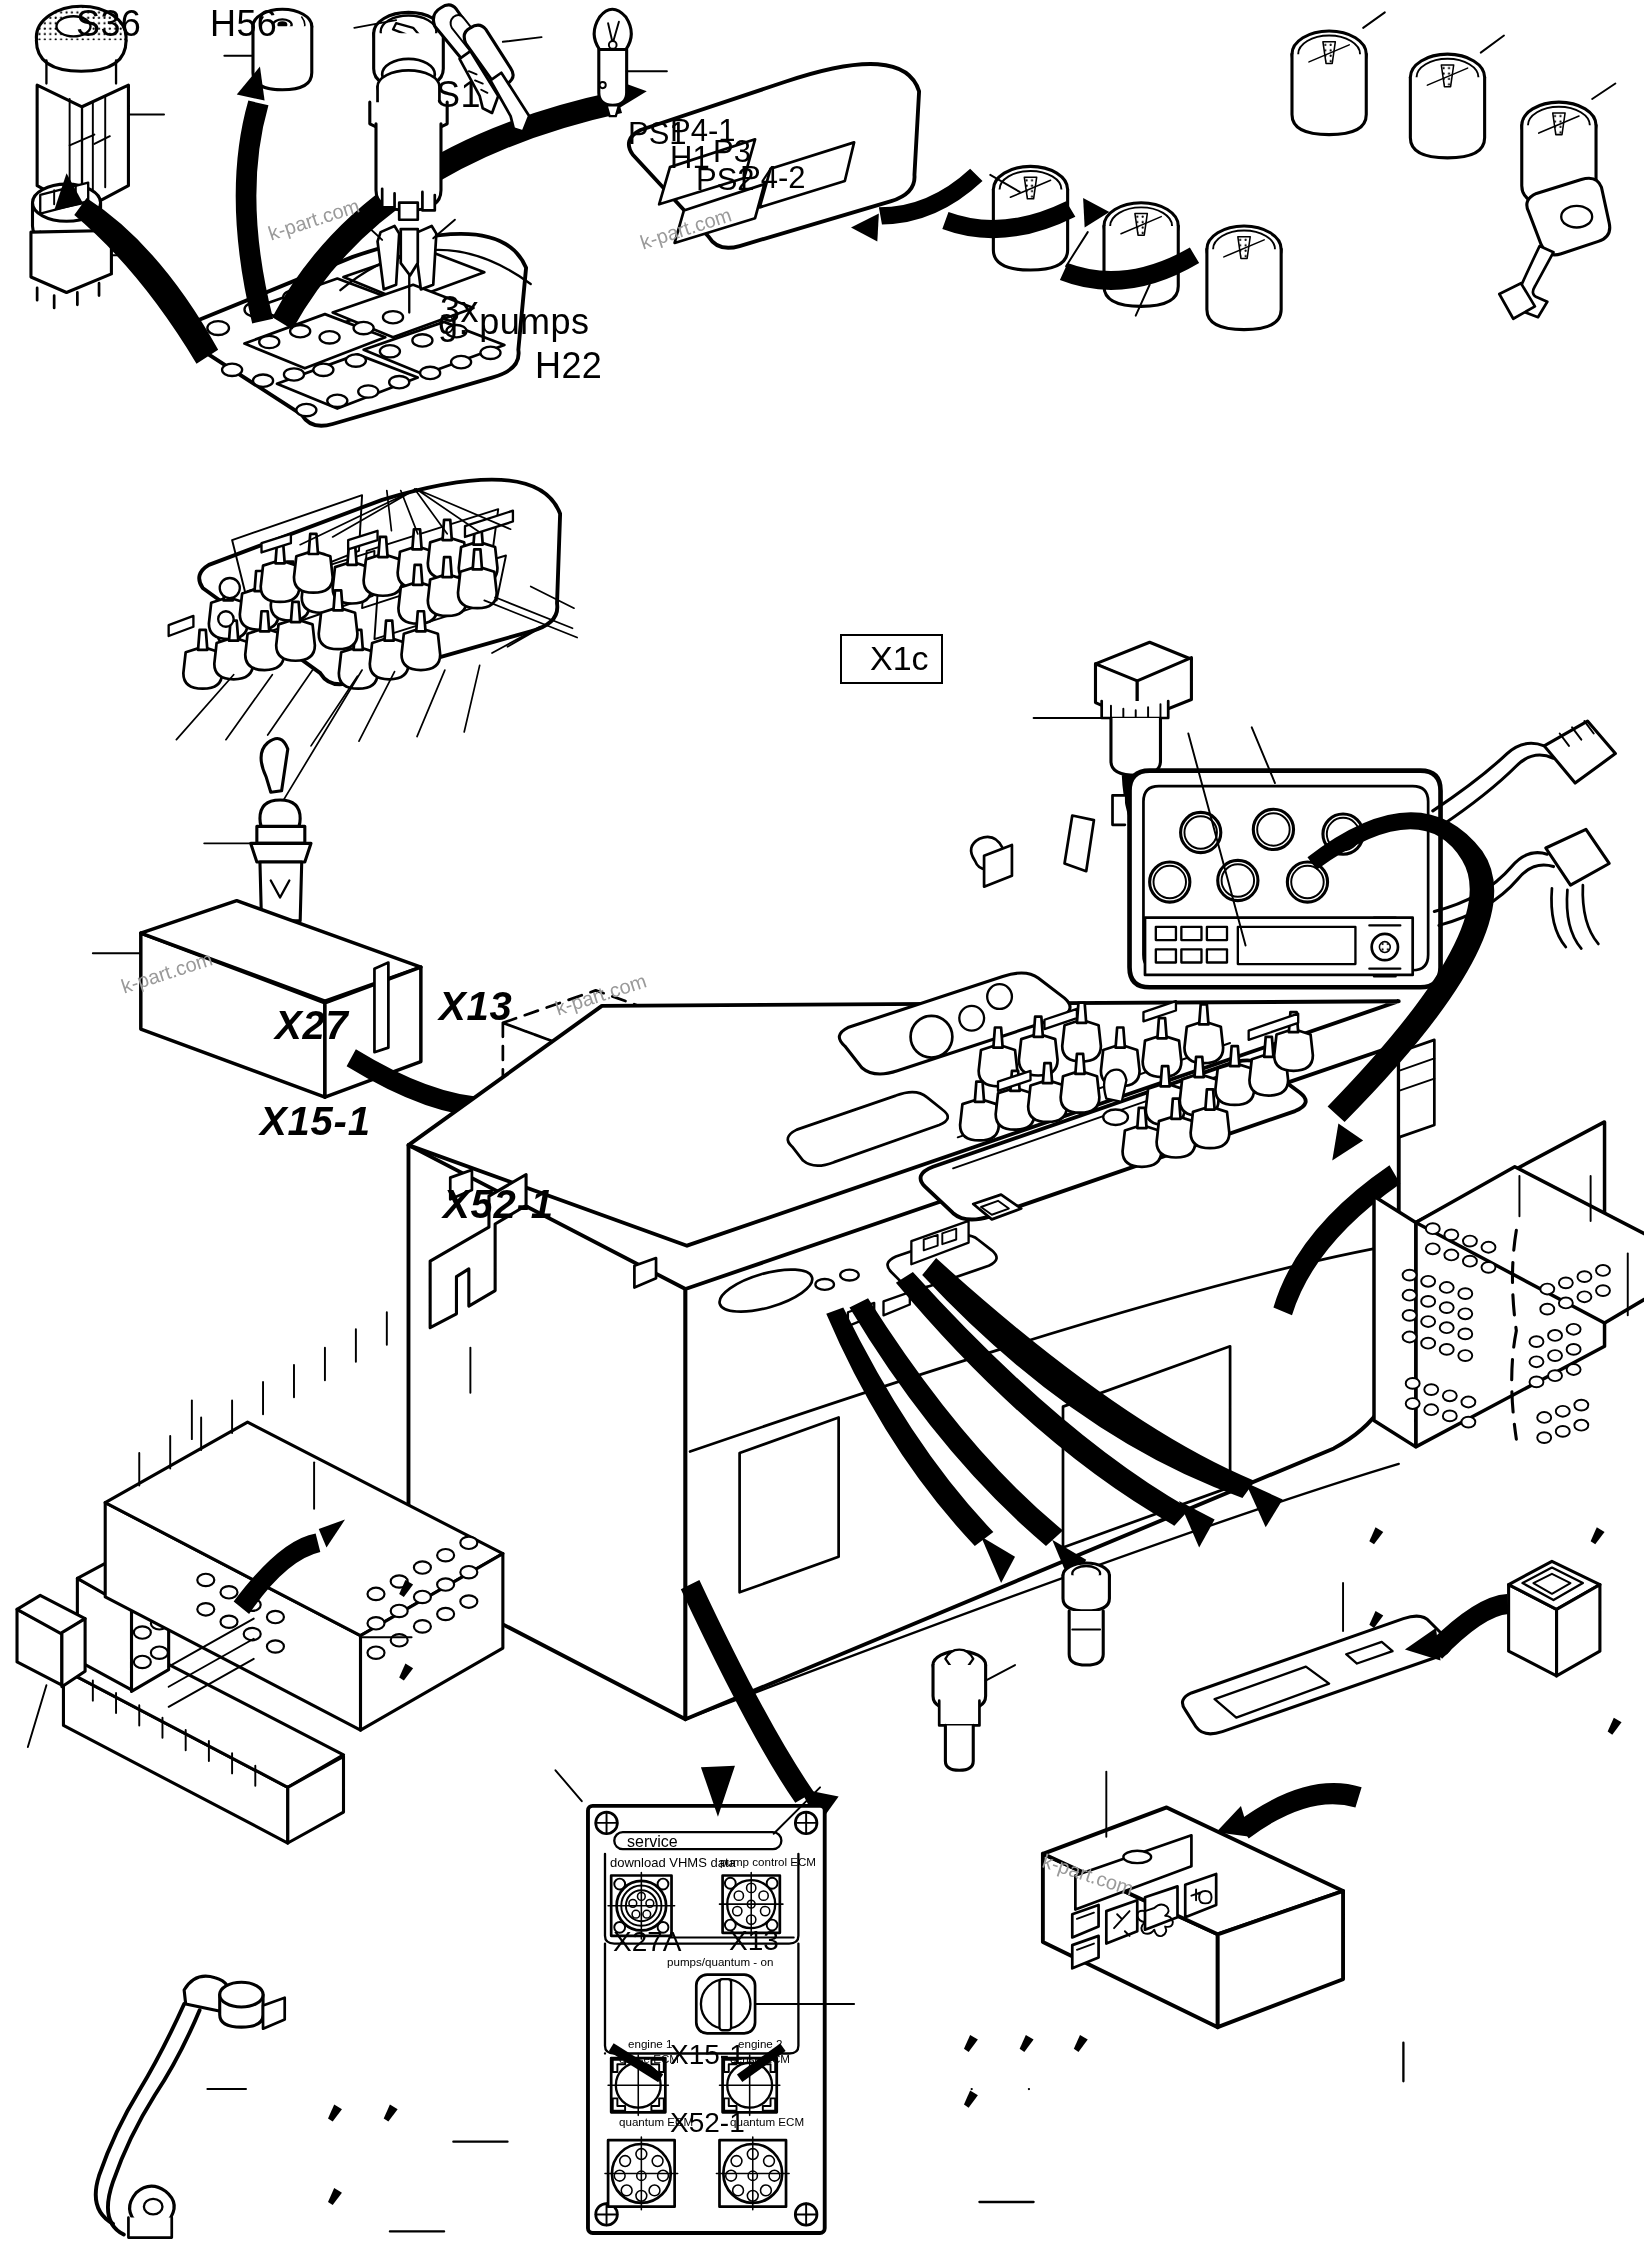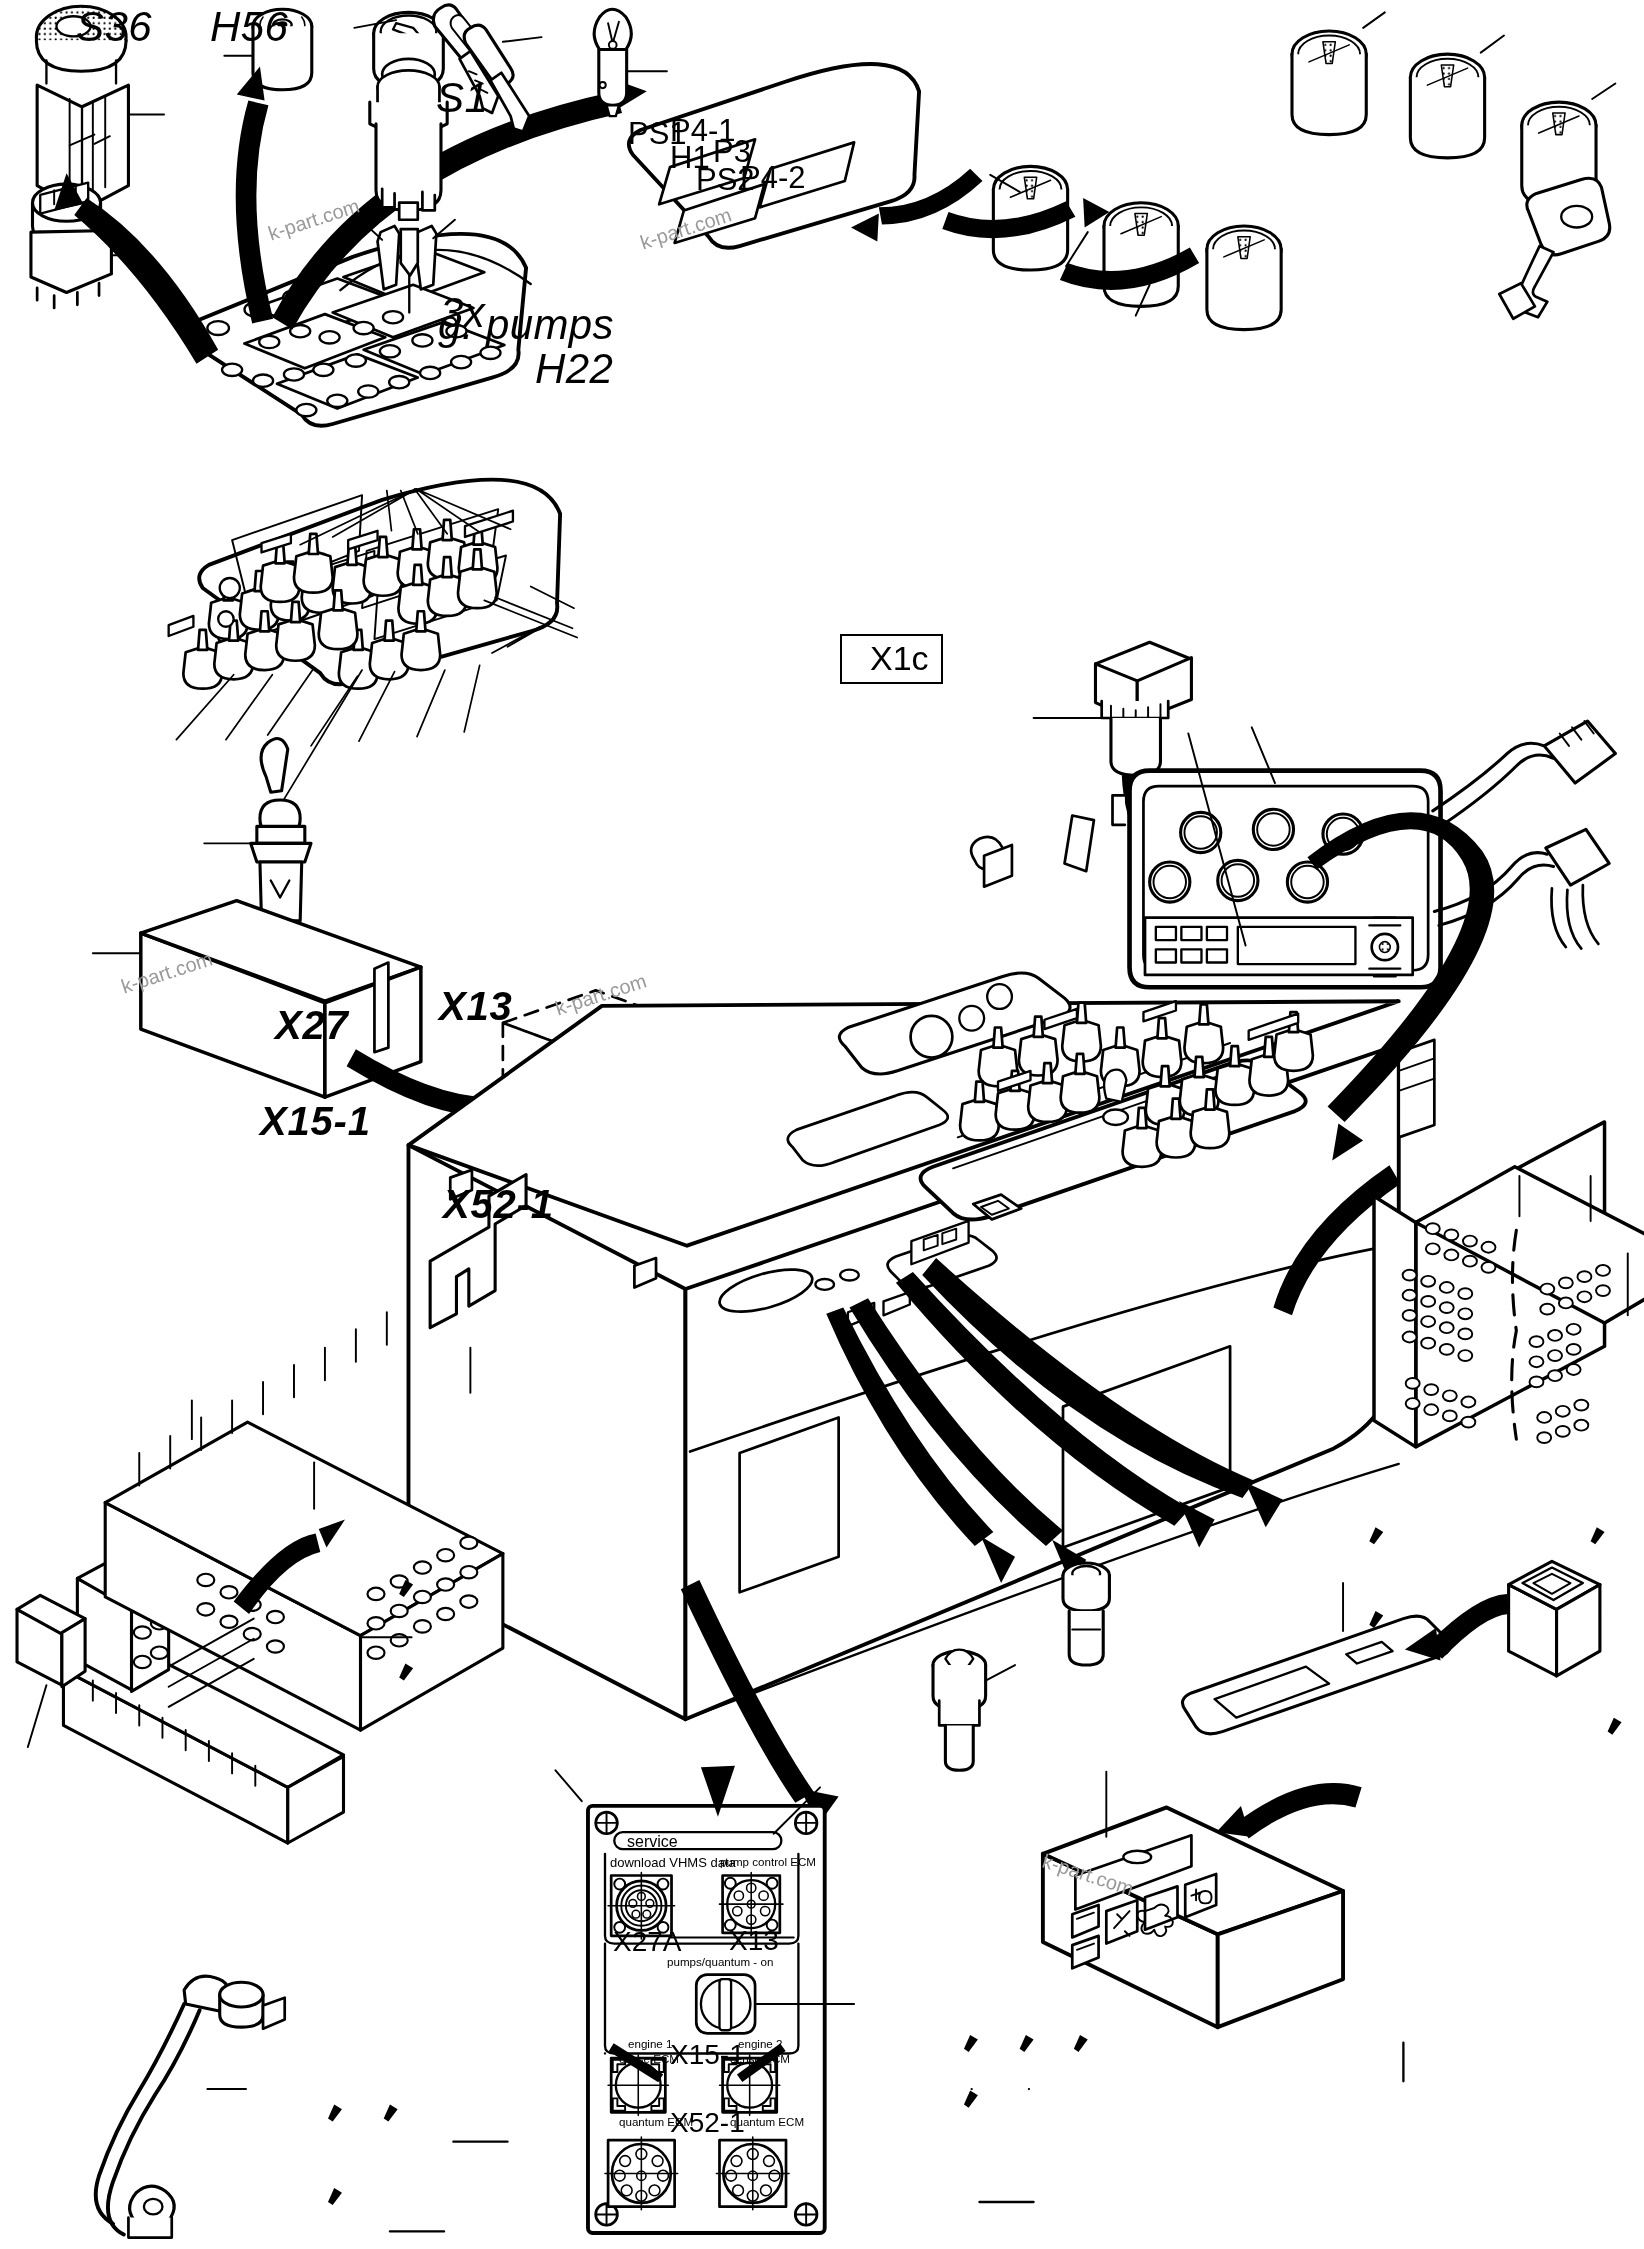--- a/index.html
+++ b/index.html
@@ -25,21 +25,21 @@
     width: 100%;
     height: 100%;
   }
   .lbl {
     position: absolute;
     font-family: "Liberation Sans", sans-serif;
     color: #000;
     white-space: pre;
     line-height: 1;
   }
-  .lbl-xl { font-size: 42px; letter-spacing: 0.4px; font-style: italic; }
+  .lbl-xl { font-size: 36px; letter-spacing: 0.4px; }
   .lbl-lg { font-size: 31px; }
   .lbl-conn {
     font-size: 40px;
     font-weight: bold;
     font-style: italic;
     letter-spacing: 0.8px;
   }
   .lbl-box {
     font-size: 34px;
     border: 2.3px solid #000;

